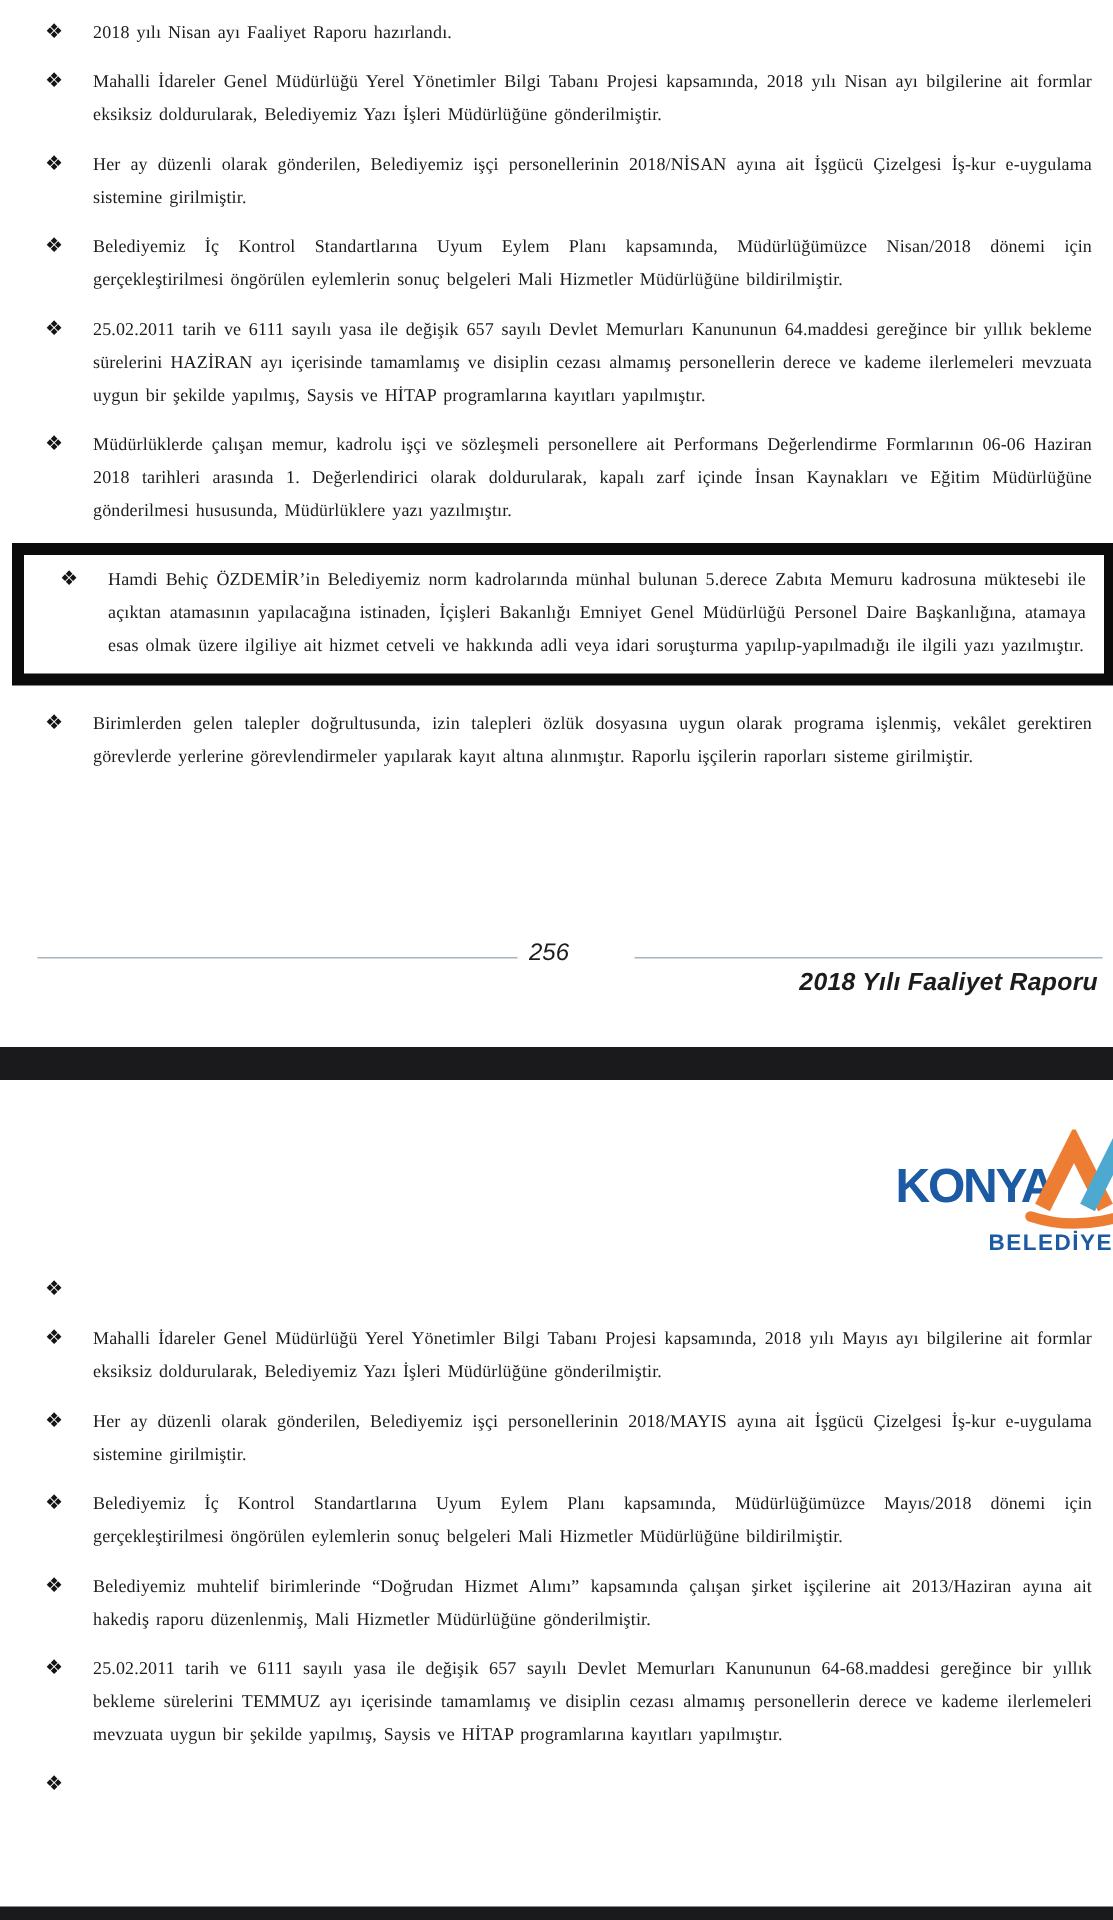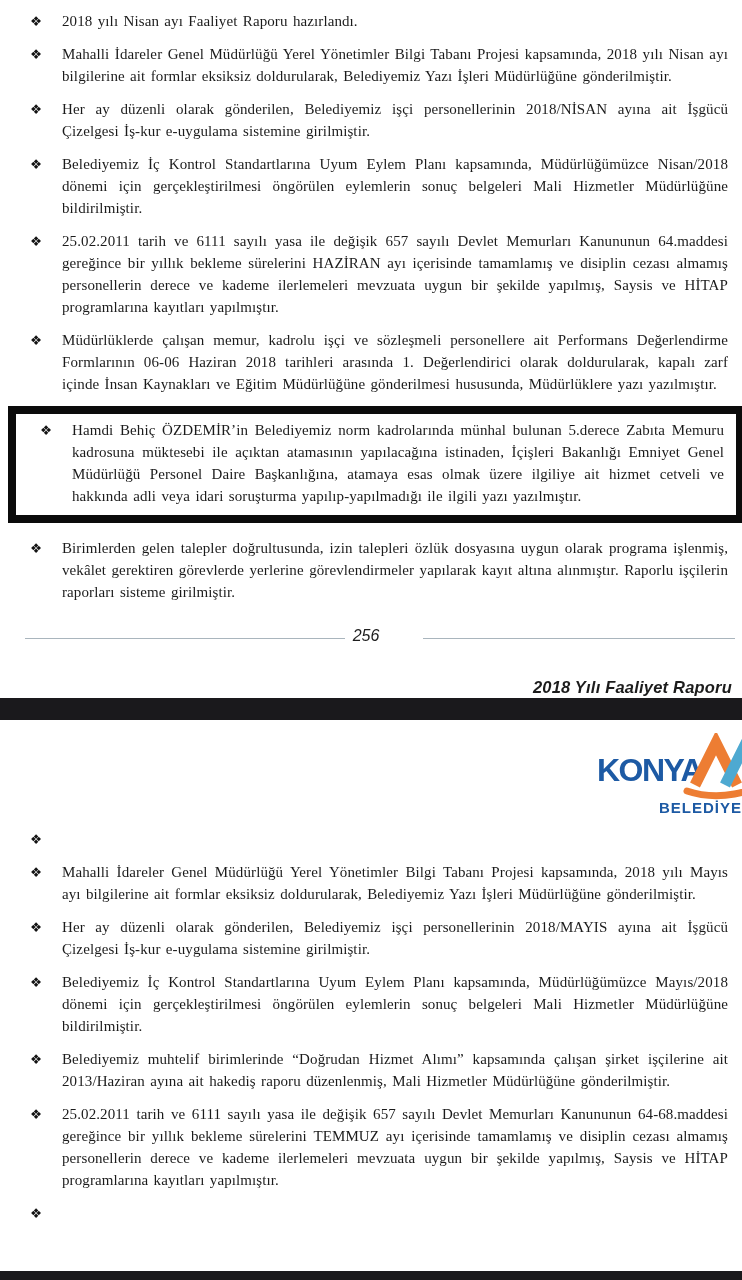--- a/index.html
+++ b/index.html
@@ -13,21 +13,21 @@
   .page1{height:698px;}
   .content{padding-top:10px;}
   .p2-content{padding-top:108px;}
 
   .b-row{display:flex;align-items:flex-start;margin:0 0 11px 0;padding:0 14px 0 30px;}
   .b-glyph{
     flex:none;width:32px;font-family:"DejaVu Sans",sans-serif;
     font-size:13.5px;line-height:22px;color:#141414;
   }
   .b-text{
-    flex:1;text-align:justify;font-size:15px;line-height:22px;
+    flex:1;text-align:justify;font-size:12px;line-height:22px;
     letter-spacing:.1px;word-spacing:1.5px;
   }
   .b-row.highlighted{
     border:8px solid #0b0b0b;
     margin:2px -2px 14px 8px;
     padding:5px 12px 8px 24px;
     background:#fff;
   }
 
   
@@ -36,29 +36,28 @@
   .f-line-right{left:423px;top:638px;right:7px;}
   .f-num{
     position:absolute;left:344px;top:627px;width:44px;text-align:center;
     font-family:"Liberation Sans","DejaVu Sans",sans-serif;font-size:16px;color:#1e1e1e;font-style:italic;
   }
   .f-title{
     position:absolute;right:10px;top:646px;
     font-family:"Liberation Sans","DejaVu Sans",sans-serif;
     font-style:italic;font-weight:bold;font-size:16.5px;color:#1c1c1c;
     letter-spacing:.2px;
-    margin-top:32px;
   }
 
   
   .separator-bar{position:absolute;left:0;right:0;top:698px;height:22px;background:#1a191c;}
   .bottom-bar{position:absolute;left:0;right:0;top:1271px;height:9px;background:#1a191c;}
 
   
-  .page2{position:absolute;top:720px;left:0;right:0;height:404px;}
+  .page2{position:absolute;top:740px;left:0;right:0;height:404px;}
   .logo{position:absolute;top:13px;left:597px;width:200px;height:88px;}
 </style>
 </head>
 <body>
 
 <div class="page page1">
   <div class="content">
 
     <div class="b-row">
       <span class="b-glyph">❖</span>

